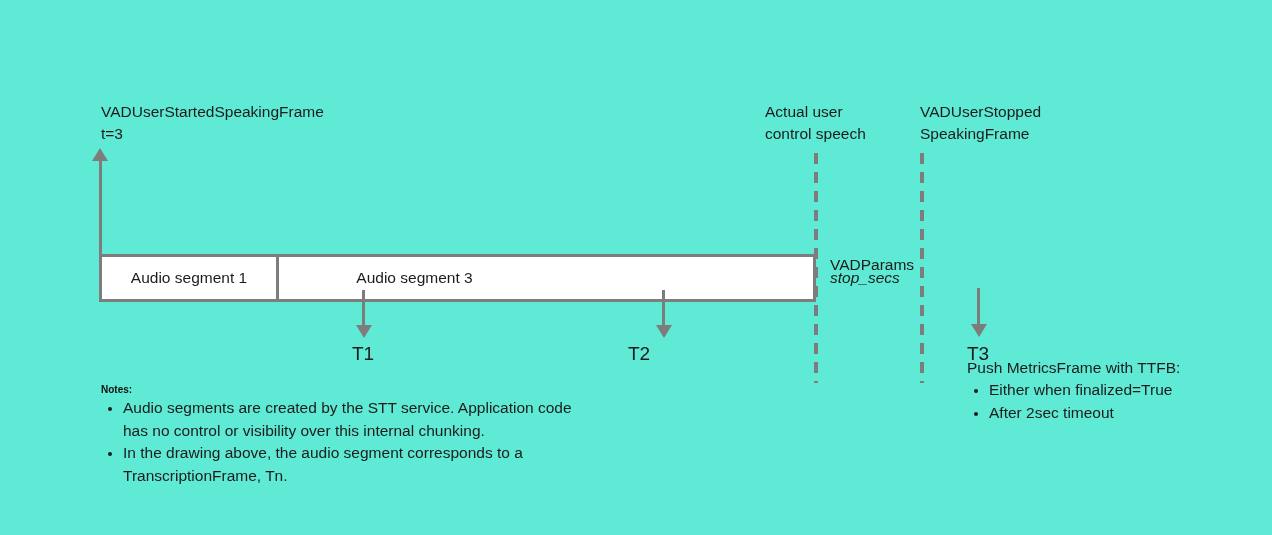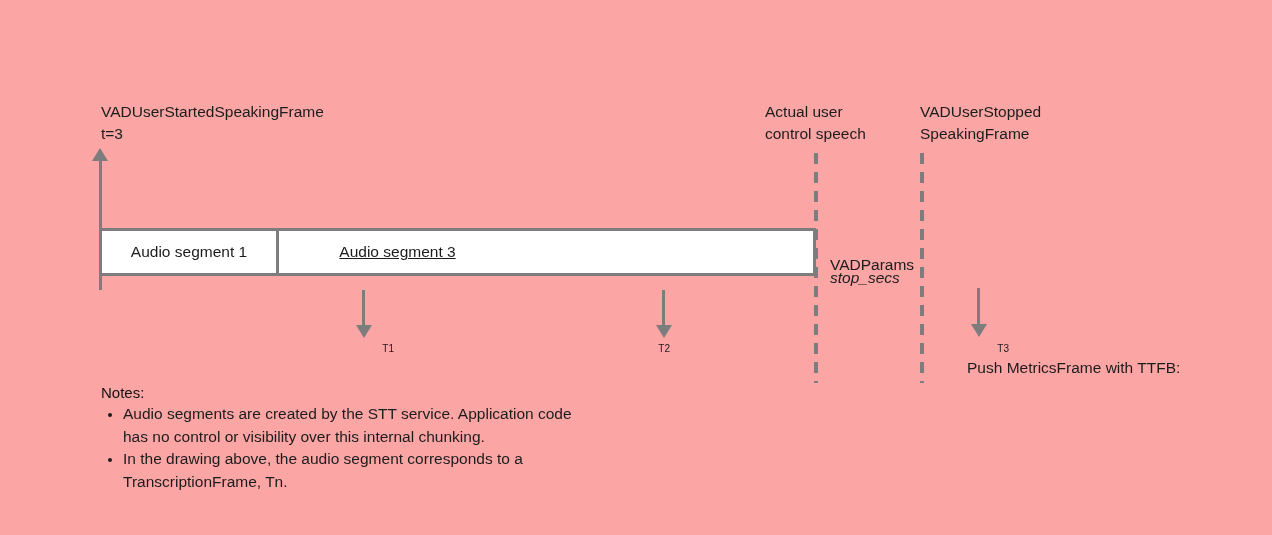--- a/index.html
+++ b/index.html
@@ -8,21 +8,21 @@
     background: #ffffff;
   }
   body {
     font-family: "Liberation Sans", sans-serif;
     color: #1a1a1a;
   }
   #canvas {
     position: relative;
     width: 1272px;
     height: 535px;
-    background: #fca5a5;
+    background: #5eead4;
     overflow: hidden;
   }
   .abs { position: absolute; }
 
   
   .lbl {
     font-size: 15.5px;
     line-height: 21px;
     color: #1c1c1c;
     white-space: pre;
@@ -50,61 +50,61 @@
   .seg {
     box-sizing: border-box;
     height: 100%;
     display: flex;
     align-items: center;
     justify-content: center;
     font-size: 15.5px;
     color: #1c1c1c;
     border-right: 3px solid #7d7d7d;
   }
-  .seg:last-child { border-right: none; text-decoration: underline; }
+  .seg:last-child { border-right: none; }
 
   
   .darrow-stem {
     position: absolute;
     width: 3px;
     background: #7d7d7d;
     left: 0;
     top: 0;
   }
   .darrow-head {
     position: absolute;
     left: -6.5px;
     width: 0; height: 0;
     border-left: 8px solid transparent;
     border-right: 8px solid transparent;
     border-top: 13px solid #7d7d7d;
   }
   .tlabel {
-    font-size: 10px;
+    font-size: 19px;
     color: #1c1c1c;
-    text-align: right;
+    text-align: center;
     white-space: pre;
   }
 
   
   .vdash {
     width: 4px;
     background-image: linear-gradient(
       to bottom,
       #7d7d7d 0px, #7d7d7d 11px,
       rgba(0,0,0,0) 11px, rgba(0,0,0,0) 19px
     );
     background-size: 4px 19px;
     background-repeat: repeat-y;
   }
 
   
   .notes-title {
-    font-weight: normal;
-    font-size: 15px;
+    font-weight: bold;
+    font-size: 10px;
     color: #111111;
   }
   ul.notes-list {
     margin: 2px 0 0 0;
     padding-left: 22px;
     list-style-type: disc;
   }
   ul.notes-list li {
     font-size: 15.5px;
     line-height: 22.5px;
@@ -125,21 +125,21 @@
 
 <div id="canvas">
 
   <div class="abs lbl" style="left:101px; top:101px;">VADUserStartedSpeakingFrame</div>
   <div class="abs lbl" style="left:101px; top:123px;">t=3</div>
 
   <div class="abs axis-head" style="left:92px; top:148px;"></div>
   <div class="abs axis-line" style="left:99px; top:160px; height:130px;"></div>
 
 
-  <div class="abs seg-row" style="left:99px; top:228px; width:717px; height:48px;">
+  <div class="abs seg-row" style="left:99px; top:254px; width:717px; height:48px;gap:17px;">
     <div class="seg" style="width:177px;">Audio segment 1</div>
     <div class="seg" style="width:237px;">Audio segment 3</div>
   </div>
 
   <div class="abs" style="left:362px; top:290px; width:3px; height:50px;">
     <div class="darrow-stem" style="height:38px;"></div>
     <div class="darrow-head" style="top:35px;"></div>
   </div>
   <div class="abs tlabel" style="left:332px; top:343px; width:62px;">T1</div>
 
@@ -169,15 +169,19 @@
   <div class="abs" style="left:101px; top:384px; width:490px;">
     <div class="notes-title">Notes:</div>
     <ul class="notes-list">
       <li>Audio segments are created by the STT service. Application code has no control or visibility over this internal chunking.</li>
       <li>In the drawing above, the audio segment corresponds to a TranscriptionFrame, Tn.</li>
     </ul>
   </div>
 
   <div class="abs" style="left:967px; top:359px; width:290px;">
     <div class="push-title">Push MetricsFrame with TTFB:</div>
+    <ul class="notes-list">
+      <li>Either when finalized=True</li>
+      <li>After 2sec timeout</li>
+    </ul>
   </div>
 
 </div>
 
 </body></html>

